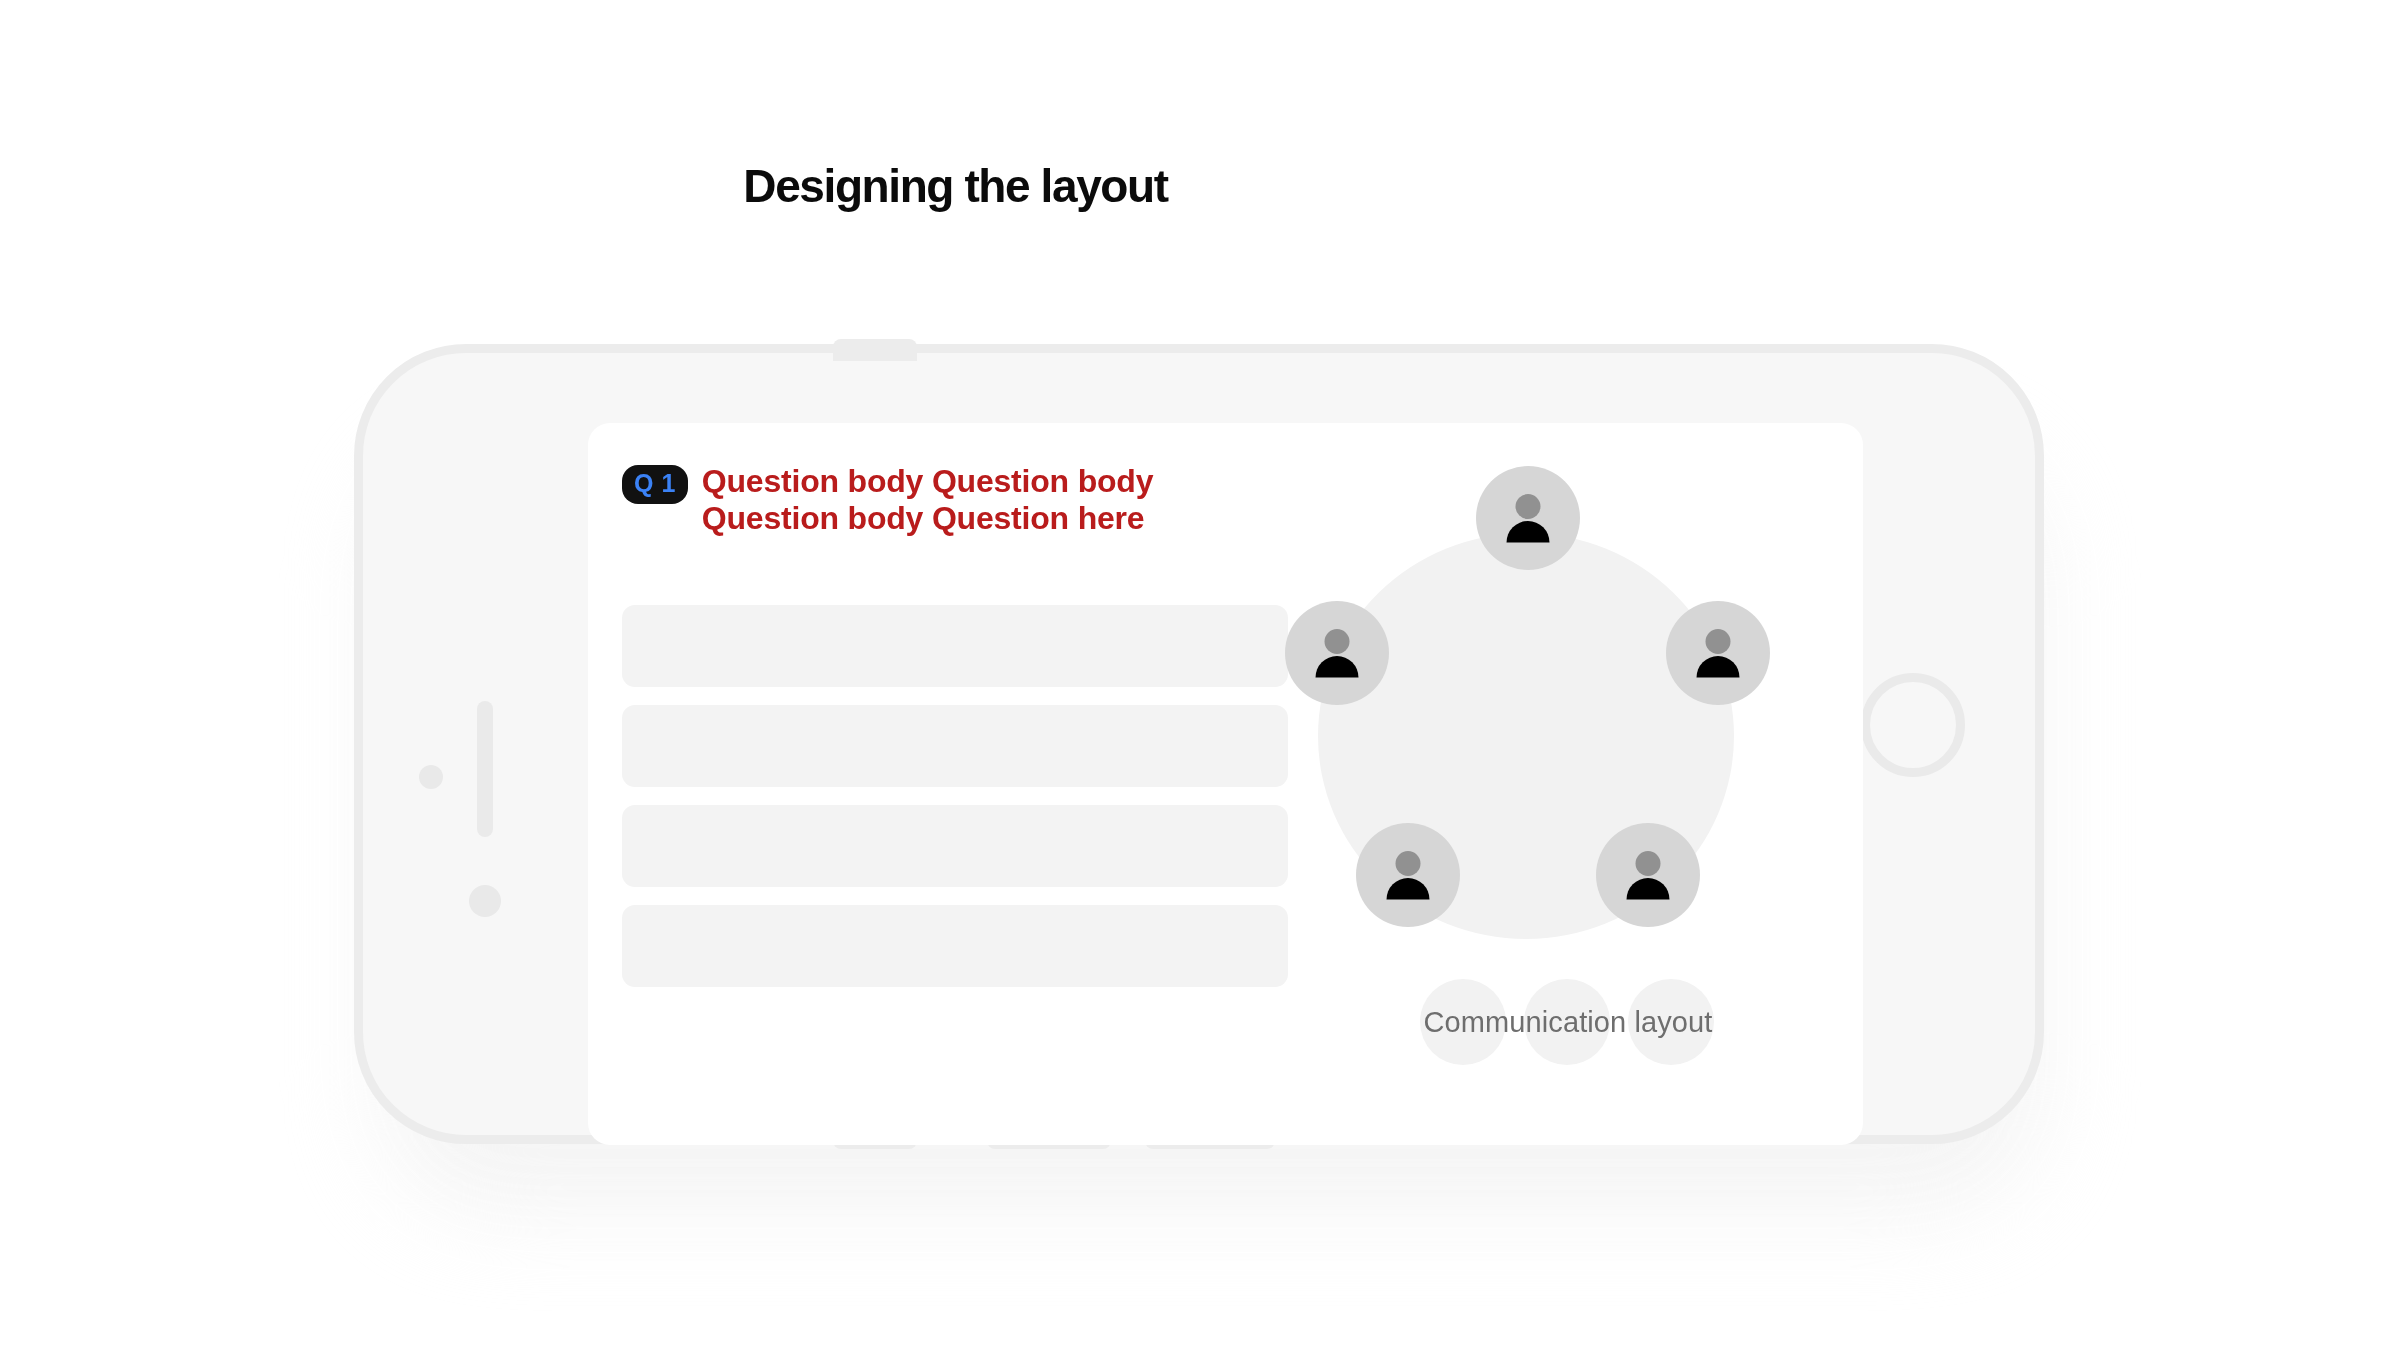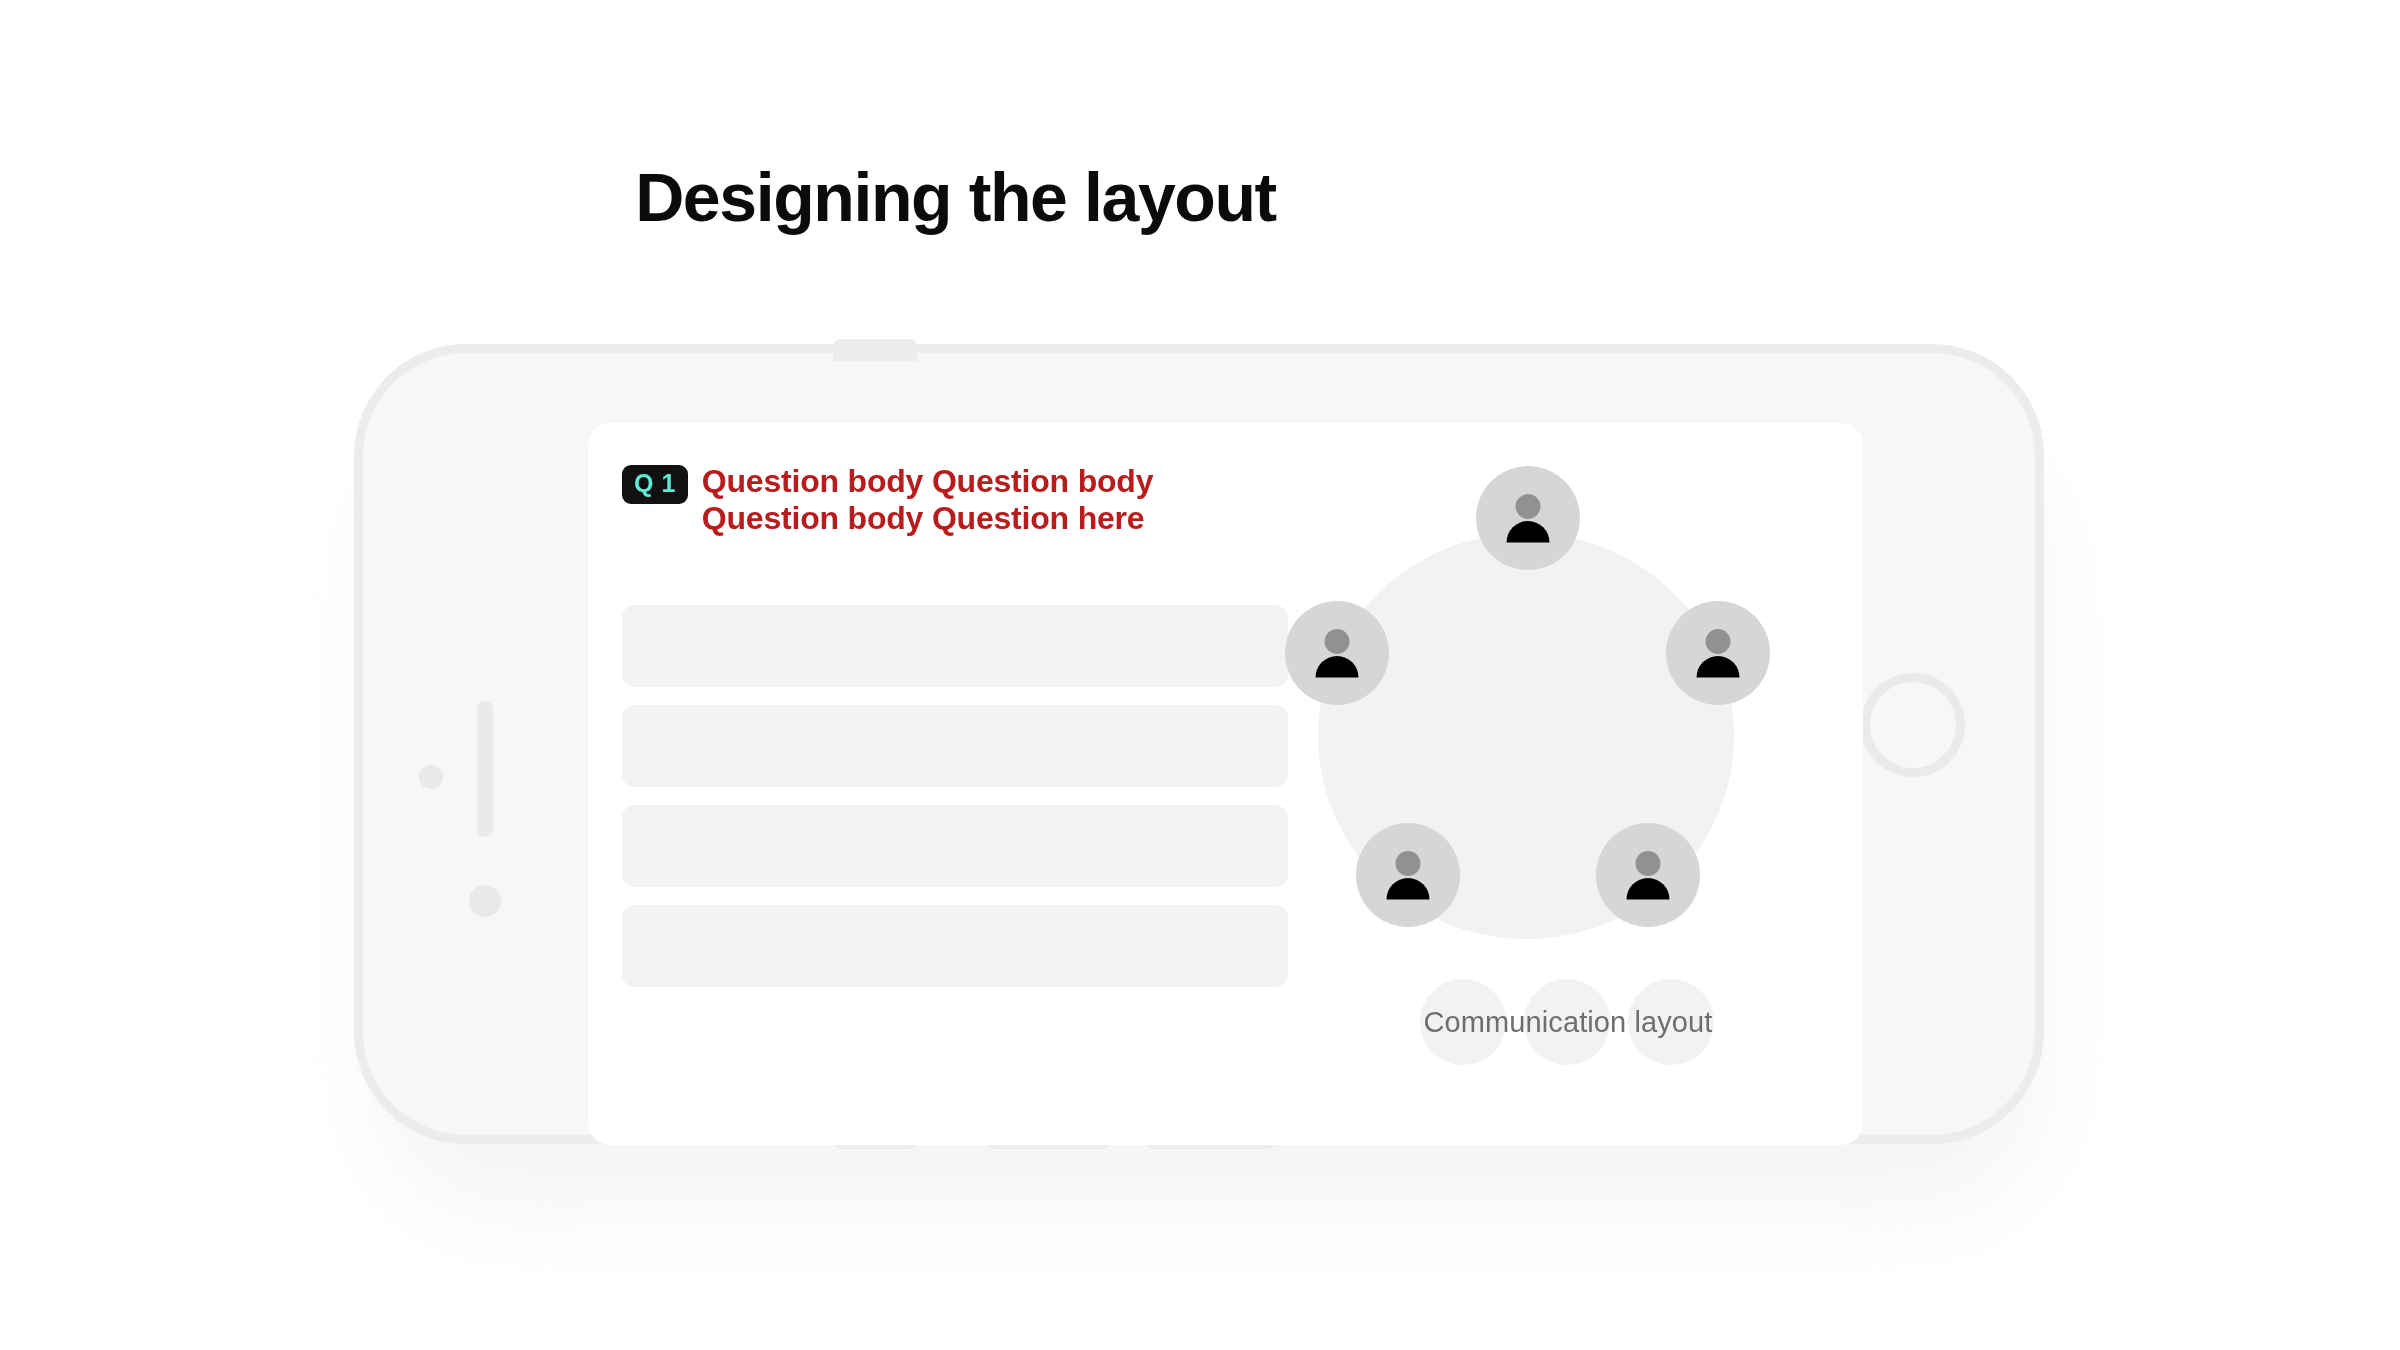--- a/index.html
+++ b/index.html
@@ -18,21 +18,21 @@
   }
 
   
   .page-title {
     position: absolute;
     left: 0;
     top: 163px;
     width: 1911px;
     text-align: center;
     font-family: "Liberation Sans", sans-serif;
-    font-size: 68px;
+    font-size: 46px;
     font-weight: 700;
     letter-spacing: -1.4px;
     color: #0b0b0b;
     line-height: 1;
     white-space: nowrap;
   }
 
   
   .phone-stage {
     position: absolute;
@@ -162,24 +162,24 @@
     left: 34px;
     top: 40px;
     width: 620px;
     display: flex;
     align-items: flex-start;
     gap: 14px;
   }
   .q-badge {
     flex: 0 0 auto;
     background: #111111;
-    color: #5eead4;
+    color: #3b82f6;
     font-size: 25px;
     font-weight: 700;
-    border-radius: 9px;
+    border-radius: 16px;
     padding: 6px 12px 8px 12px;
     line-height: 1;
     letter-spacing: .5px;
     margin-top: 2px;
   }
   .q-text {
     font-size: 32px;
     font-weight: 700;
     color: #b91c1c;
     line-height: 1.15;

